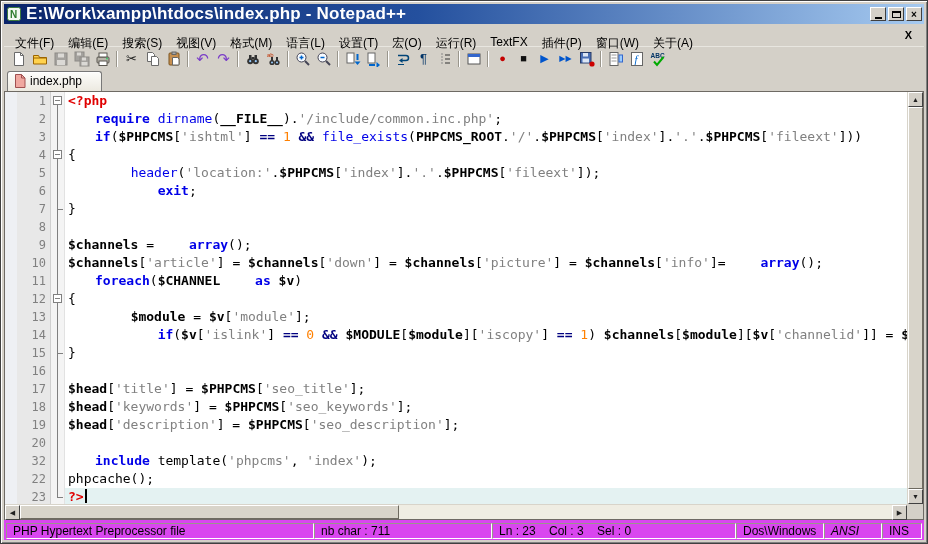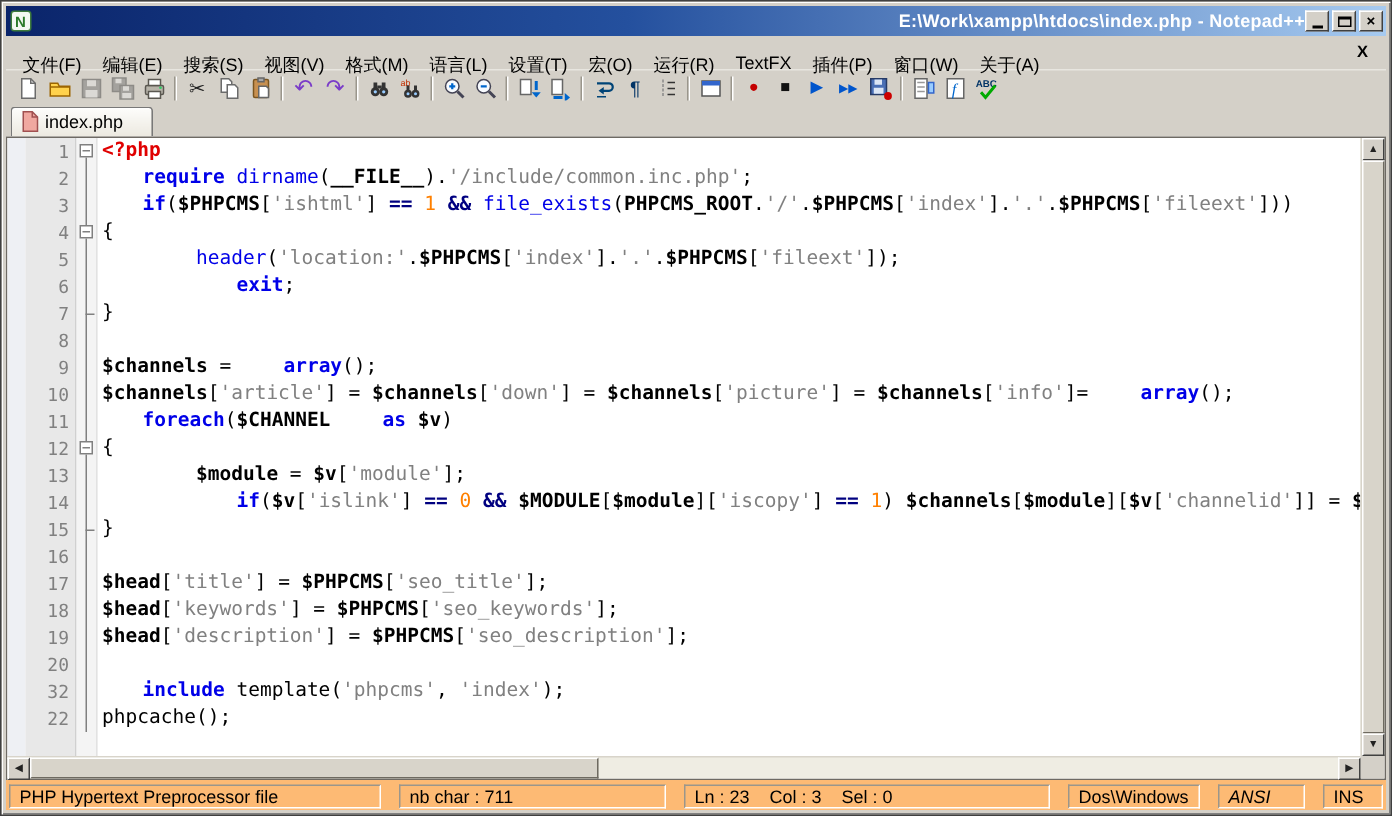--- a/index.html
+++ b/index.html
@@ -4,22 +4,22 @@
 <style>
   *{box-sizing:border-box;margin:0;padding:0;}
   html,body{width:928px;height:544px;overflow:hidden;}
   body{font-family:"Liberation Sans","DejaVu Sans",sans-serif;background:#d4d0c8;}
   .window{width:928px;height:544px;background:#d4d0c8;border:1px solid #404040;
     box-shadow:inset 1px 1px 0 #ffffff, inset -1px -1px 0 #808080;
     padding:3px;display:flex;flex-direction:column;}
   
   .titlebar{height:20px;flex:0 0 20px;display:flex;align-items:center;padding:1px 2px;
     background:linear-gradient(90deg,#0a246a 0%,#24509e 45%,#a6caf0 100%);}
-  .title-text{color:#fff;font-weight:bold;font-size:12px;flex:1;margin-left:4px;
-    white-space:nowrap;overflow:hidden;letter-spacing:.2px;text-align:right;}
+  .title-text{color:#fff;font-weight:bold;font-size:17px;flex:1;margin-left:4px;
+    white-space:nowrap;overflow:hidden;letter-spacing:.2px;}
   .win-btns{display:flex;gap:2px;align-items:center;}
   .win-btn{width:16px;height:14px;background:#d4d0c8;border:1px solid;border-color:#fff #404040 #404040 #fff;
     display:flex;align-items:center;justify-content:center;font-size:10px;font-weight:bold;color:#000;cursor:default;}
   .g-min{width:7px;height:2px;background:#000;margin-top:7px;}
   .g-max{width:9px;height:7px;border:1px solid #000;border-top:2px solid #000;}
   
   .menubar{height:22px;flex:0 0 22px;display:flex;align-items:center;padding:0 4px;position:relative;}
   .menu-item{padding:3px 7px;font-size:12px;color:#000;white-space:nowrap;margin-top:17px;}
   .menu-close{position:absolute;right:8px;font-size:11px;font-weight:bold;color:#000;padding:1px 4px;}
   
@@ -73,21 +73,21 @@
     border-color:#fff #404040 #404040 #fff;display:flex;align-items:center;justify-content:center;
     font-size:7px;color:#222;line-height:1;}
   .sc-up{top:0;left:0;} .sc-dn{bottom:0;left:0;}
   .sc-lf{left:0;top:0;} .sc-rt{right:0;top:0;}
   .vthumb{position:absolute;left:0;right:0;top:15px;bottom:15px;background:#d8d4ca;
     border:1px solid;border-color:#fff #6e6a60 #6e6a60 #fff;}
   .hthumb{position:absolute;top:0;bottom:0;left:15px;width:42%;background:#d8d4ca;
     border:1px solid;border-color:#fff #6e6a60 #6e6a60 #fff;}
   .sc-corner{background:#d4d0c8;}
   
-  .statusbar{height:20px;flex:0 0 20px;display:flex;align-items:center;gap:12px;padding:2px 2px 1px;background:#fdba74;}
+  .statusbar{height:20px;flex:0 0 20px;display:flex;align-items:center;gap:0;padding:2px 2px 1px;background:#d946ef;}
   .sb-cell{height:16px;line-height:14px;font-size:12px;padding:0 6px;white-space:pre;overflow:hidden;
     border:1px solid;border-color:#9a968c #ffffff #ffffff #9a968c;color:#000;}
   .sb-doc{flex:1;} .sb-len{width:178px;} .sb-pos{width:244px;} .sb-eol{width:88px;} .sb-enc{width:58px;font-style:italic;} .sb-ins{width:40px;}
 </style>
 </head>
 <body>
 
 <div class="window">
 
   <div class="titlebar">
@@ -463,20 +463,26 @@
             <span class="num">32</span>
             <span class="fold f-line"></span>
             <span class="codeline"><span class="tok-k">include</span><span class="tok-p"> </span><span class="tok-p">template</span><span class="tok-p">(</span><span class="tok-s">'phpcms'</span><span class="tok-p">, </span><span class="tok-s">'index'</span><span class="tok-p">);</span></span>
           </div>
           <div class="ed-row">
             <span class="bm"></span>
             <span class="num">22</span>
             <span class="fold f-line"></span>
             <span class="codeline"><span class="tok-p">phpcache();</span></span>
           </div>
+          <div class="ed-row current">
+            <span class="bm"></span>
+            <span class="num">23</span>
+            <span class="fold f-corner"></span>
+            <span class="codeline"><span class="tok-t">?&gt;</span><span class="caret"></span></span>
+          </div>
         </div>
     </div>
     <div class="vscroll">
       <div class="sc-btn sc-up">▲</div>
       <div class="vthumb"></div>
       <div class="sc-btn sc-dn">▼</div>
     </div>
     <div class="hscroll">
       <div class="sc-btn sc-lf">◀</div>
       <div class="hthumb"></div>

